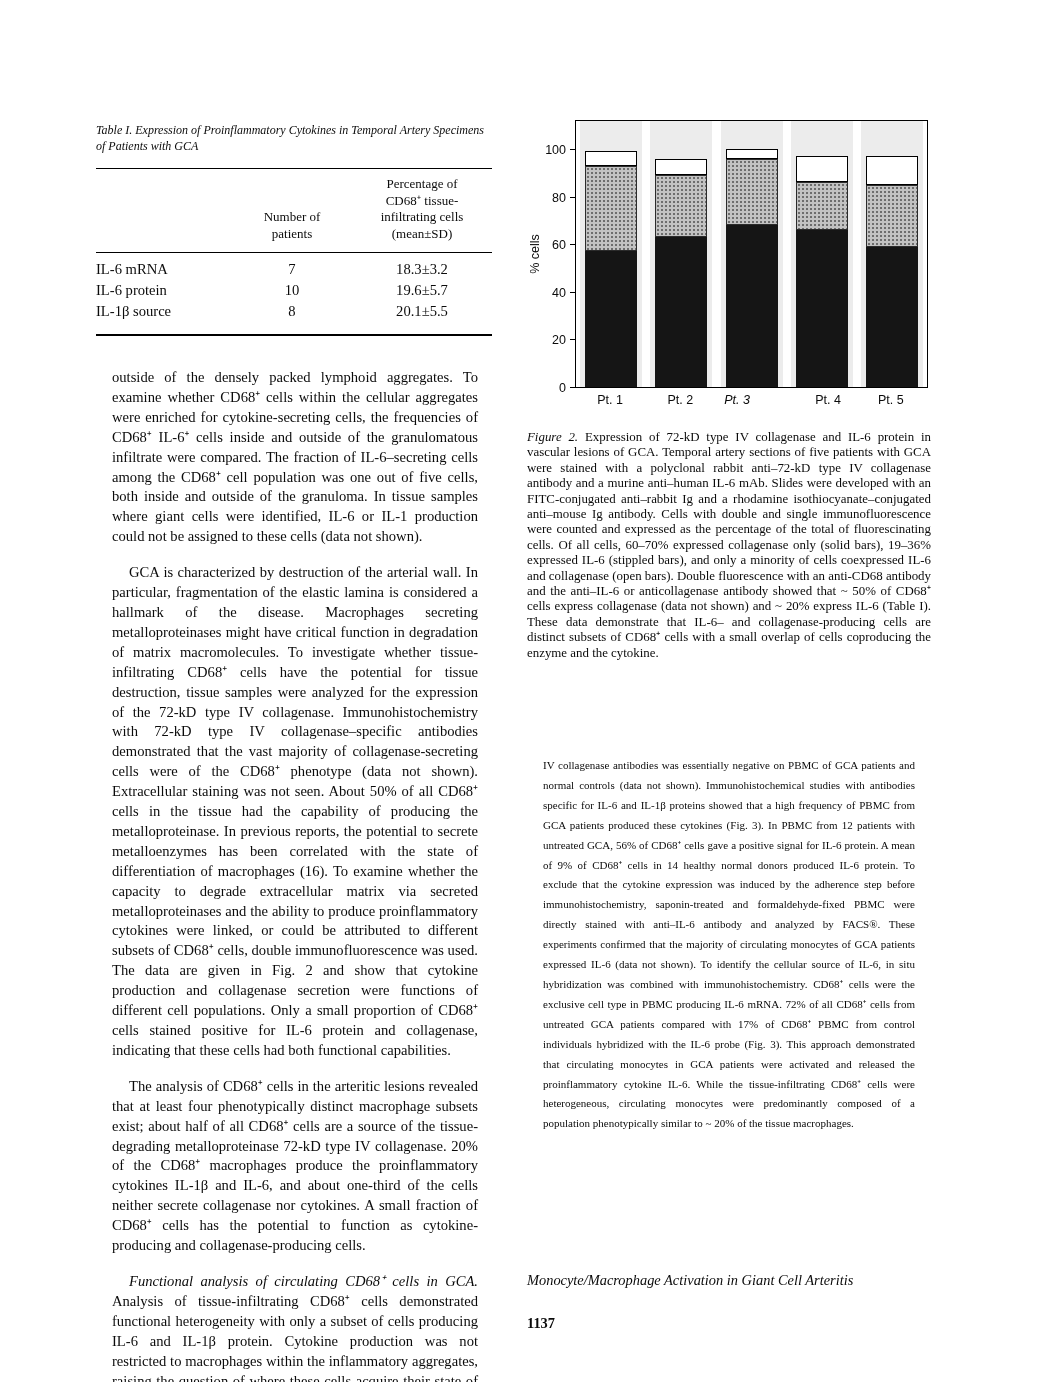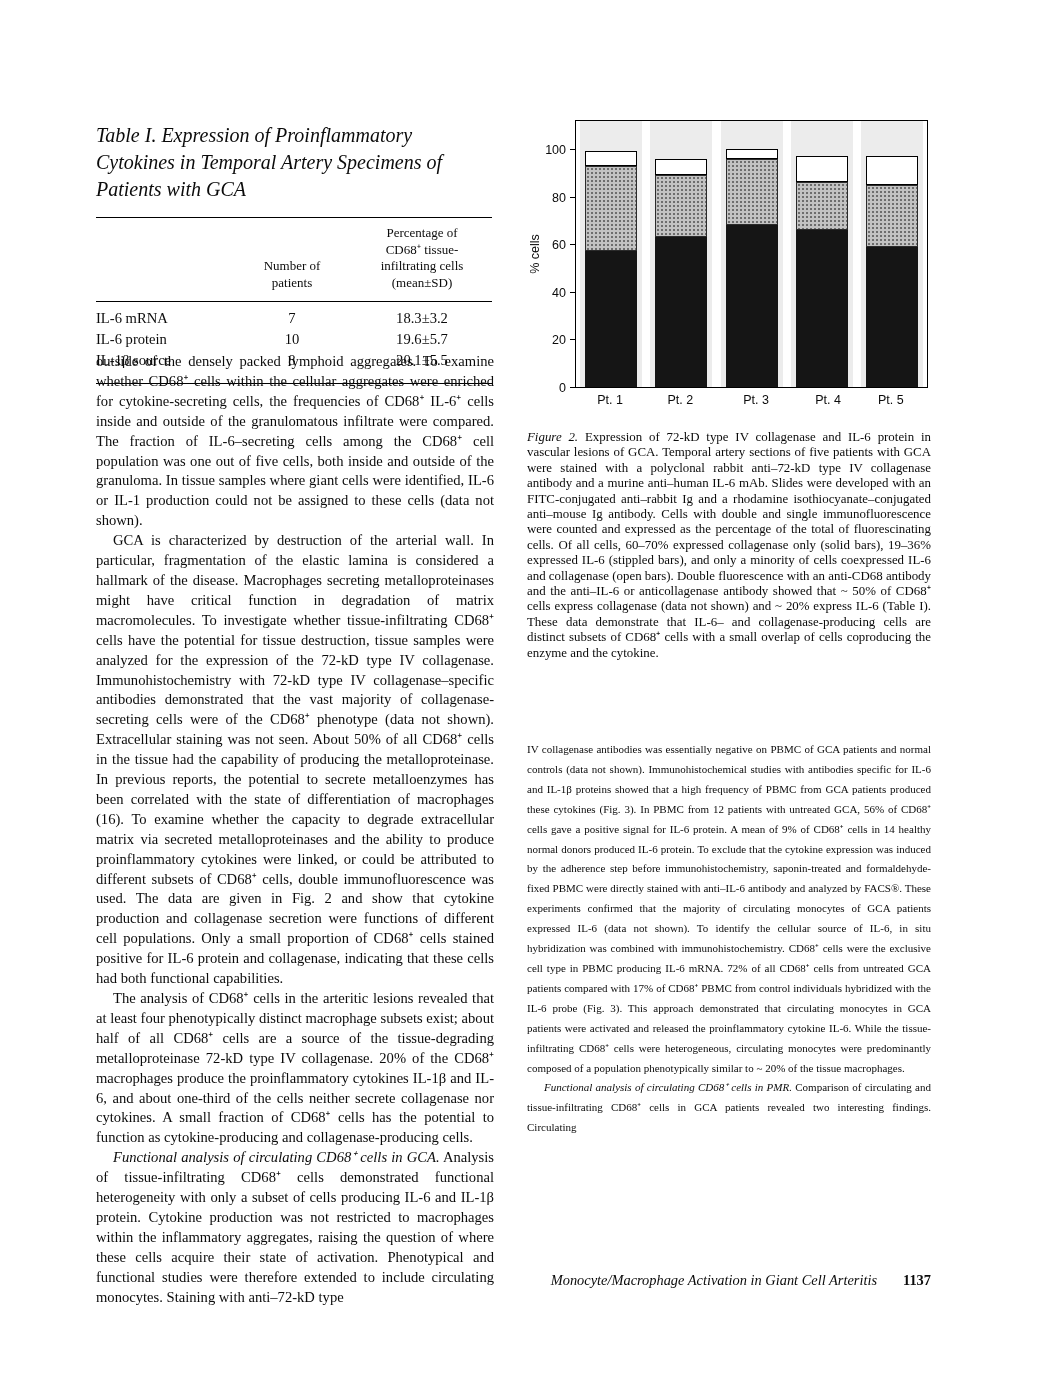--- a/index.html
+++ b/index.html
@@ -4,21 +4,21 @@
 <style>
   html,body { margin:0; padding:0; background:#9a9a9a; }
   .page {
     position:relative; width:1054px; height:1382px; margin:0 auto;
     background:#ffffff; color:#0b0b0b;
     font-family:"Liberation Serif", serif;
     overflow:hidden;
   }
   
   .table-block { position:absolute; left:96px; top:122px; width:396px; }
-  .table-title { font-style:italic; font-size:20px; line-height:1.36; margin:0 0 13px 0; }
+  .table-title { font-style:italic; font-size:12px; line-height:1.36; margin:0 0 13px 0; }
   .rule { background:#000; height:1.6px; }
   .rule.mid { height:1.2px; }
   .tbl-header { display:flex; align-items:flex-end; padding:7px 0 9px 0; }
   .tbl-header .col-label { flex:1; }
   .col-n { width:120px; text-align:center; }
   .col-pct { width:140px; text-align:center; }
   .tbl-header .col-n, .tbl-header .col-pct {
     font-size:13px; line-height:1.28; white-space:pre-line;
   }
   .tbl-body { padding:6px 0 12px 0; }
@@ -26,21 +26,21 @@
   .tbl-row .col-label { flex:1; }
   
   .left-text {
     position:absolute; left:96px; top:352px; width:398px;
     font-size:14.6px; line-height:19.9px; text-align:justify;
   }
   .right-text {
     position:absolute; left:527px; top:740px; width:404px;
     font-size:11px; line-height:19.9px; text-align:justify;
   }
-  .left-text p, .right-text p { margin:0; }
+  .left-text p, .right-text p { margin:16px; }
   .indent { text-indent:17px; }
   .lead-italic { font-style:italic; }
   
   .figure-area { position:absolute; left:527px; top:120px; width:404px; }
   .chart-row { display:flex; }
   .y-title { width:16px; position:relative; height:268px; }
   .y-title span {
     position:absolute; top:50%; left:50%;
     transform:translate(-50%,-50%) rotate(-90deg);
     font-family:"Liberation Sans", sans-serif; font-size:12.5px; white-space:nowrap;
@@ -69,20 +69,21 @@
   
   .caption {
     position:absolute; left:527px; top:430px; width:404px;
     font-size:12.9px; line-height:15.4px; text-align:justify;
   }
   
   .footer {
     position:absolute; left:527px; top:1272px; width:404px;
     display:flex; justify-content:flex-end; align-items:baseline; gap:26px;
     font-size:14.4px;
+    flex-direction:column;
   }
   .footer-title { font-style:italic; }
   .footer-page { font-weight:bold; }
 </style>
 </head>
 <body>
 
 <div class="page">
 
   <section class="table-block">
@@ -163,33 +164,32 @@
           <div class="bar-seg seg-open" title="Pt. 4 — coexpressed IL-6 and collagenase (open bars): 11%" style="left: 219.7px; bottom: 204.68px; height: 26.18px;"></div>
           <div class="bar-backdrop" style="left: 284.9px;"></div>
           <div class="bar-seg seg-solid" title="Pt. 5 — collagenase only (solid bars): 59%" style="left: 289.9px; bottom: 0px; height: 140.42px;"></div>
           <div class="bar-seg seg-stippled" title="Pt. 5 — IL-6 (stippled bars): 26%" style="left: 289.9px; bottom: 140.42px; height: 61.88px;"></div>
           <div class="bar-seg seg-open" title="Pt. 5 — coexpressed IL-6 and collagenase (open bars): 12%" style="left: 289.9px; bottom: 202.3px; height: 28.56px;"></div>
         </div>
     </div>
     <div class="x-labels" id="x-labels">
         <div class="x-label" style="left: 5.1px;">Pt. 1</div>
         <div class="x-label" style="left: 75.3px;">Pt. 2</div>
-        <div class="x-label" style="left: 151px;">Pt. 3</div>
+        <div class="x-label" style="left: 132px; font-style: italic;">Pt. 3</div>
         <div class="x-label" style="left: 223px;">Pt. 4</div>
         <div class="x-label" style="left: 285.9px;">Pt. 5</div>
       </div>
   </section>
 
   <section class="caption">
     <span class="lead-italic">Figure 2.</span><span> Expression of 72-kD type IV collagenase and IL-6 protein in vascular lesions of GCA. Temporal artery sections of five patients with GCA were stained with a polyclonal rabbit anti–72-kD type IV collagenase antibody and a murine anti–human IL-6 mAb. Slides were developed with an FITC-conjugated anti–rabbit Ig and a rhodamine isothiocyanate–conjugated anti–mouse Ig antibody. Cells with double and single immunofluorescence were counted and expressed as the percentage of the total of fluorescinating cells. Of all cells, 60–70% expressed collagenase only (solid bars), 19–36% expressed IL-6 (stippled bars), and only a minority of cells coexpressed IL-6 and collagenase (open bars). Double fluorescence with an anti-CD68 antibody and the anti–IL-6 or anticollagenase antibody showed that ~ 50% of CD68⁺ cells express collagenase (data not shown) and ~ 20% express IL-6 (Table I). These data demonstrate that IL-6– and collagenase-producing cells are distinct subsets of CD68⁺ cells with a small overlap of cells coproducing the enzyme and the cytokine.</span>
   </section>
 
   <section class="right-text">
     <p>IV collagenase antibodies was essentially negative on PBMC of GCA patients and normal controls (data not shown). Immunohistochemical studies with antibodies specific for IL-6 and IL-1β proteins showed that a high frequency of PBMC from GCA patients produced these cytokines (Fig. 3). In PBMC from 12 patients with untreated GCA, 56% of CD68⁺ cells gave a positive signal for IL-6 protein. A mean of 9% of CD68⁺ cells in 14 healthy normal donors produced IL-6 protein. To exclude that the cytokine expression was induced by the adherence step before immunohistochemistry, saponin-treated and formaldehyde-fixed PBMC were directly stained with anti–IL-6 antibody and analyzed by FACS®. These experiments confirmed that the majority of circulating monocytes of GCA patients expressed IL-6 (data not shown). To identify the cellular source of IL-6, in situ hybridization was combined with immunohistochemistry. CD68⁺ cells were the exclusive cell type in PBMC producing IL-6 mRNA. 72% of all CD68⁺ cells from untreated GCA patients compared with 17% of CD68⁺ PBMC from control individuals hybridized with the IL-6 probe (Fig. 3). This approach demonstrated that circulating monocytes in GCA patients were activated and released the proinflammatory cytokine IL-6. While the tissue-infiltrating CD68⁺ cells were heterogeneous, circulating monocytes were predominantly composed of a population phenotypically similar to ~ 20% of the tissue macrophages.</p>
-    <p class="indent"><span class="lead-italic">Functional analysis of circulating CD68⁺ cells in PMR.</span><span> Comparison of circulating and tissue-infiltrating CD68⁺ cells in GCA patients revealed two interesting findings. Circulating</span></p>
   </section>
 
   <footer class="footer">
     <span class="footer-title">Monocyte/Macrophage Activation in Giant Cell Arteritis</span>
     <span class="footer-page">1137</span>
   </footer>
 
 </div>
 
 </body></html>

